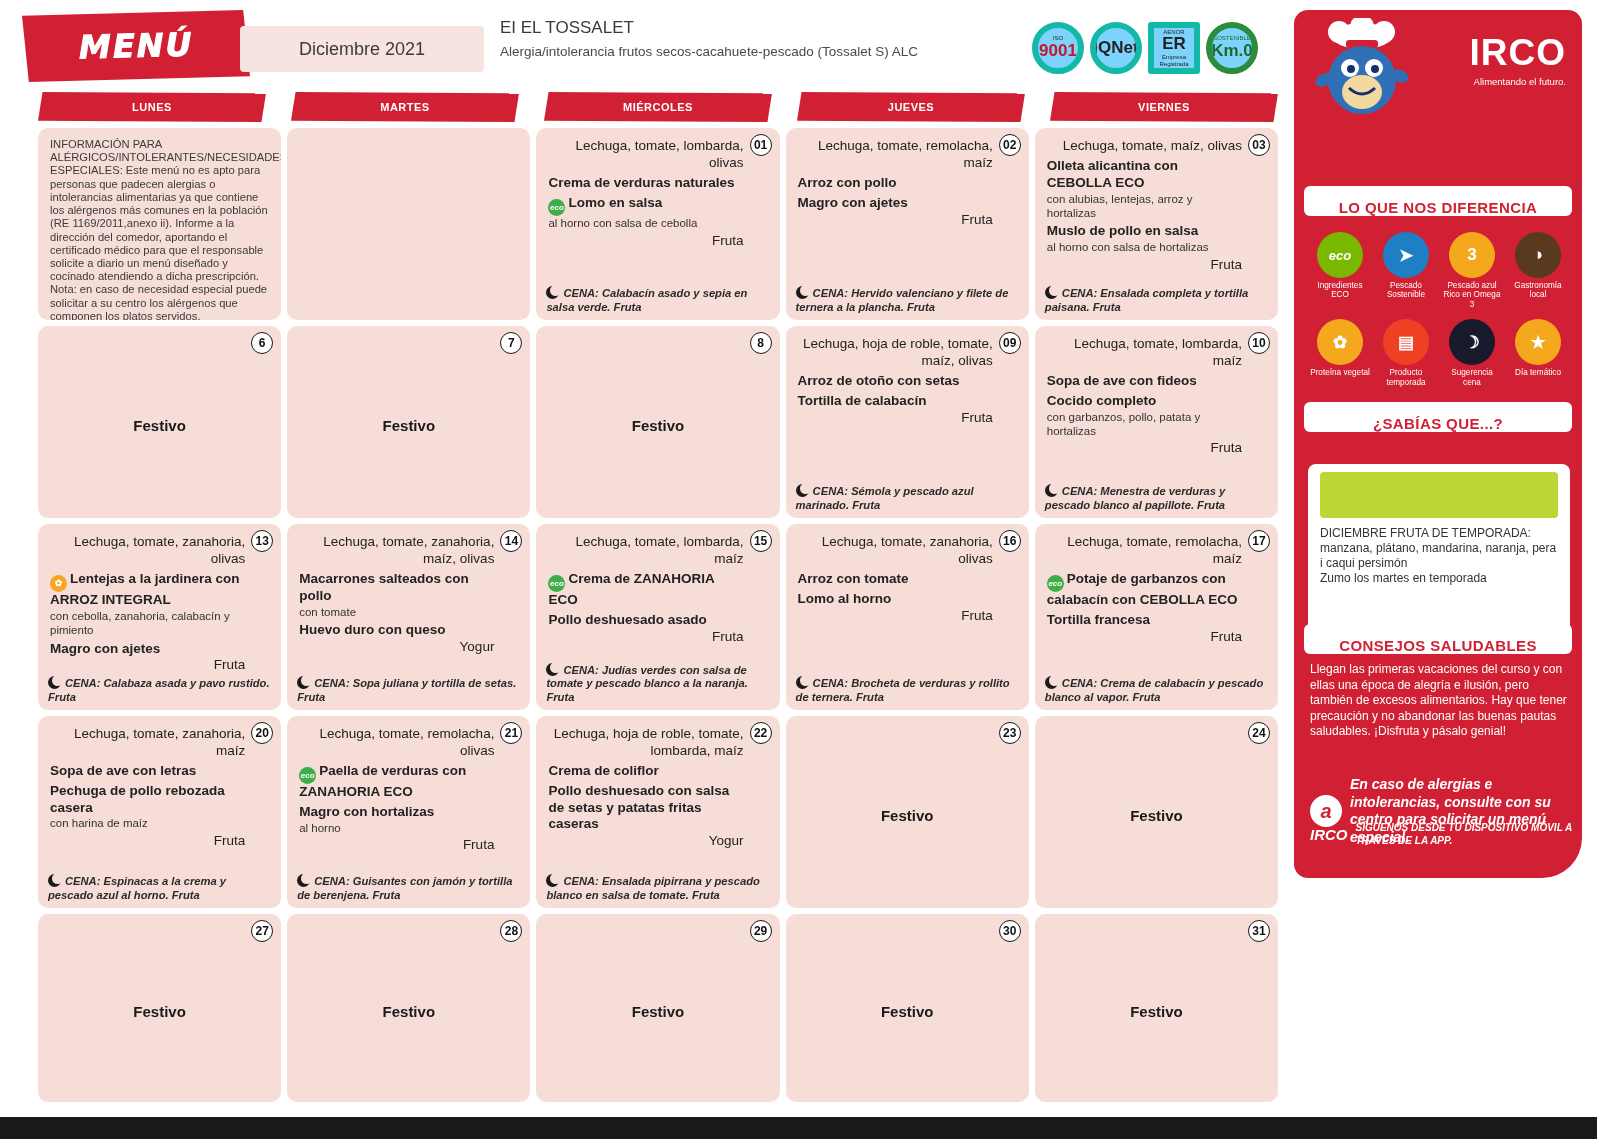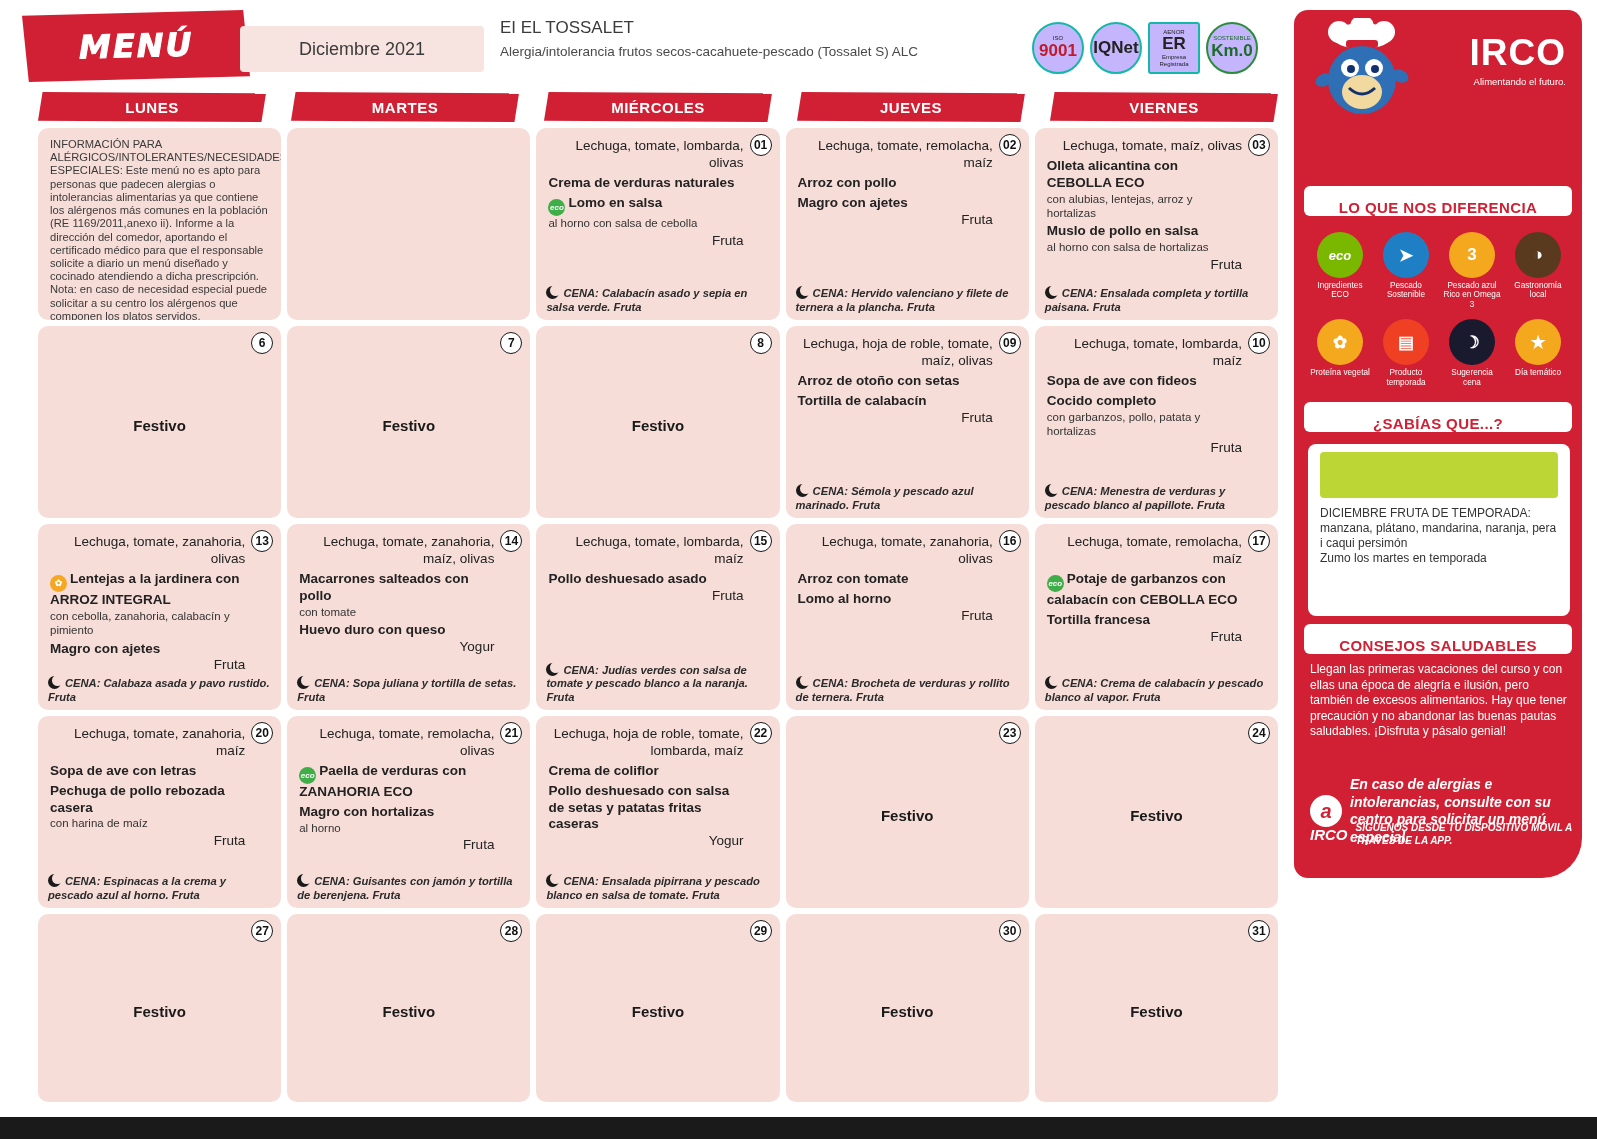--- a/index.html
+++ b/index.html
@@ -35,36 +35,36 @@
 
   .school-name {
     position: absolute; left: 500px; top: 18px; font-size: 17px; color: #3b3b3b;
   }
   .allergy-note {
     position: absolute; left: 500px; top: 44px; font-size: 13.5px; color: #4a4a4a;
   }
 
   
   .seals { position: absolute; left: 1032px; top: 22px; display: flex; gap: 6px; align-items: center; }
-  .seal { width: 52px; height: 52px; border-radius: 50%; border: 2px solid #14b8a6; background: #c4b5fd;
+  .seal { width: 52px; height: 52px; border-radius: 50%; border: 6px solid #14b8a6; background: #7dd3fc;
           display: flex; flex-direction: column; align-items: center; justify-content: center;
           font-size: 6px; color: #222; text-align: center; line-height: 1.1; overflow: hidden;}
   .seal.sq { border-radius: 3px; }
   .seal .big { font-size: 17px; font-weight: bold; }
   .seal-green { border-color: #2b8c3e; color: #1c6b2c; }
   .seal-red .big { color: #c01a2b; }
 
   
   .weekdays { position: absolute; left: 38px; top: 92px; width: 1240px; height: 34px; }
   .wd {
     position: absolute; top: 0; width: 228px; height: 30px; background: #d12033;
     clip-path: polygon(2% 0%, 100% 4%, 98% 100%, 0% 96%);
     display: flex; align-items: center; justify-content: center;
   }
-  .wd span { color: #fff; font-weight: bold; font-size: 15px; letter-spacing: .5px; }
+  .wd span { color: #fff; font-weight: bold; font-size: 11px; letter-spacing: .5px; }
 
   
   .grid {
     position: absolute; left: 38px; top: 128px;
     width: 1240px; height: 960px;
     display: grid;
     grid-template-columns: repeat(5, 1fr);
     grid-template-rows: 192px 192px 186px 192px 188px;
     gap: 6px;
   }
@@ -140,21 +140,21 @@
   }
   .diff-item { text-align: center; }
   .diff-icon {
     width: 46px; height: 46px; border-radius: 50%; margin: 0 auto 3px auto;
     display: flex; align-items: center; justify-content: center;
     color: #fff; font-size: 17px; font-weight: bold;
   }
   .diff-label { font-size: 8.2px; color: #fff; line-height: 1.15; }
 
   .sabias-box {
-    position: absolute; left: 14px; top: 434px; width: 262px; height: 172px;
+    position: absolute; left: 14px; top: 454px; width: 262px; height: 172px;
     background: #fff; border-radius: 8px; padding: 8px 12px;
   }
   .sabias-green {
     width: 100%; height: 46px; background: #bcd636; border-radius: 4px; margin-bottom: 8px;
   }
   .sabias-text { font-size: 12px; color: #333; line-height: 1.25; }
 
   .consejos-text {
     position: absolute; left: 16px; top: 652px; width: 258px;
     font-size: 12px; color: #fff; line-height: 1.3;
@@ -321,20 +321,21 @@
           <p class="sub"><span>con tomate</span></p>
           <p class="bold"><span>Huevo duro con queso</span></p>
           <p class="plain"><span>Yogur</span></p>
         </div>
         <div class="cena"><span class="moon"></span><span>CENA: Sopa juliana y tortilla de setas. Fruta</span></div>
       </div>
       <div class="cell">
         <div class="daynum">15</div>
         <div class="lines">
           <p class="plain"><span>Lechuga, tomate, lombarda, maíz</span></p>
+          <p class="bold"><span class="eco-badge">eco</span><span>Crema de ZANAHORIA ECO</span></p>
           <p class="bold"><span>Pollo deshuesado asado</span></p>
           <p class="plain"><span>Fruta</span></p>
         </div>
         <div class="cena"><span class="moon"></span><span>CENA: Judías verdes con salsa de tomate y pescado blanco a la naranja. Fruta</span></div>
       </div>
       <div class="cell">
         <div class="daynum">16</div>
         <div class="lines">
           <p class="plain"><span>Lechuga, tomate, zanahoria, olivas</span></p>
           <p class="bold"><span>Arroz con tomate</span></p>

